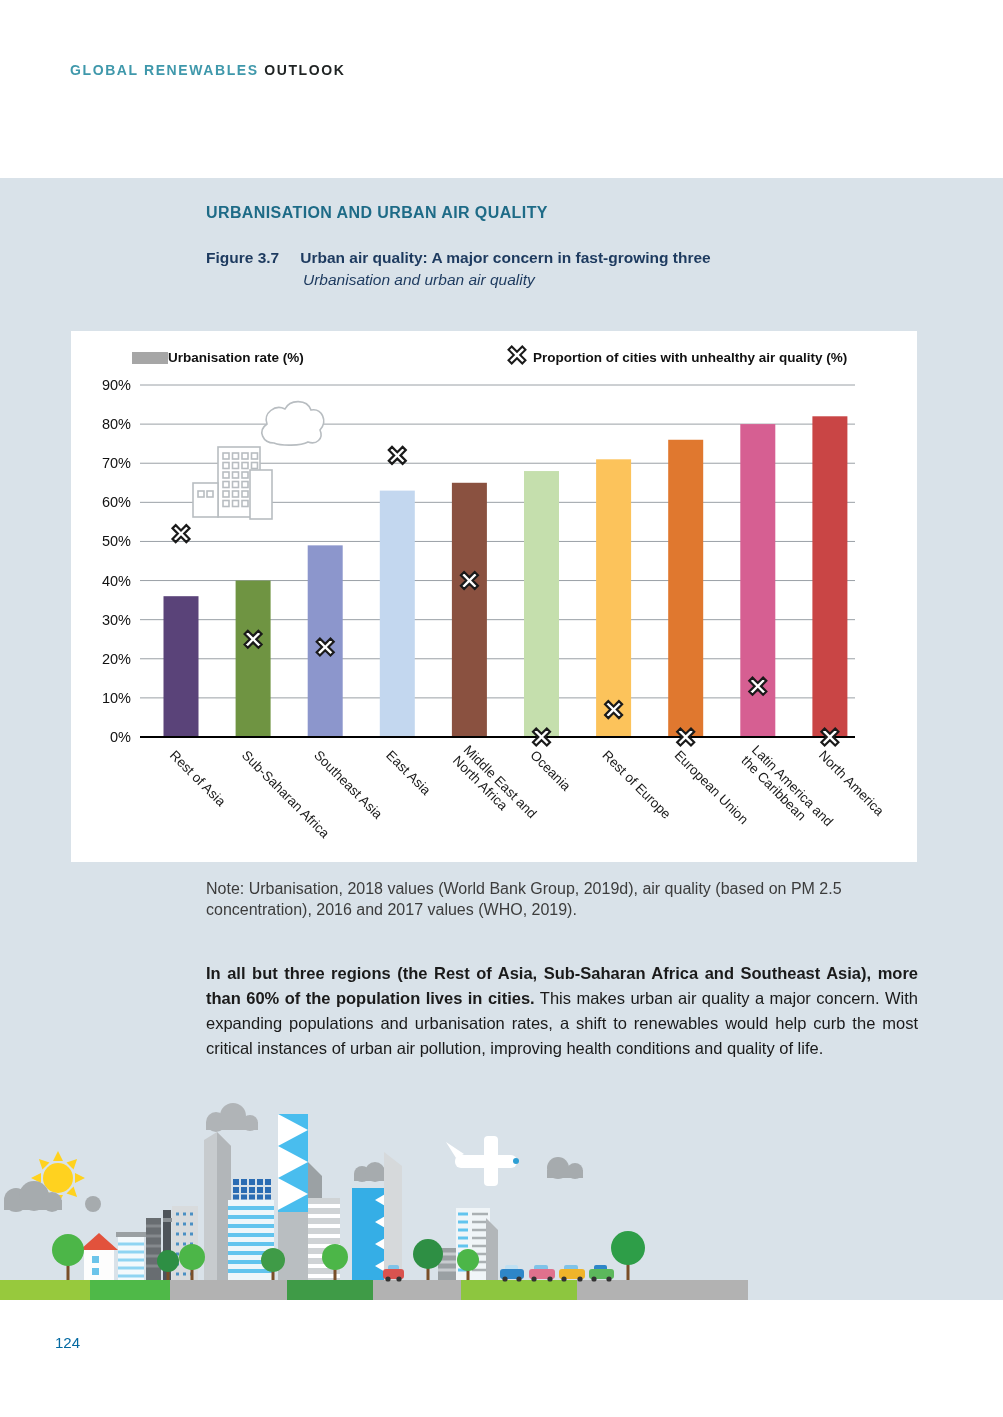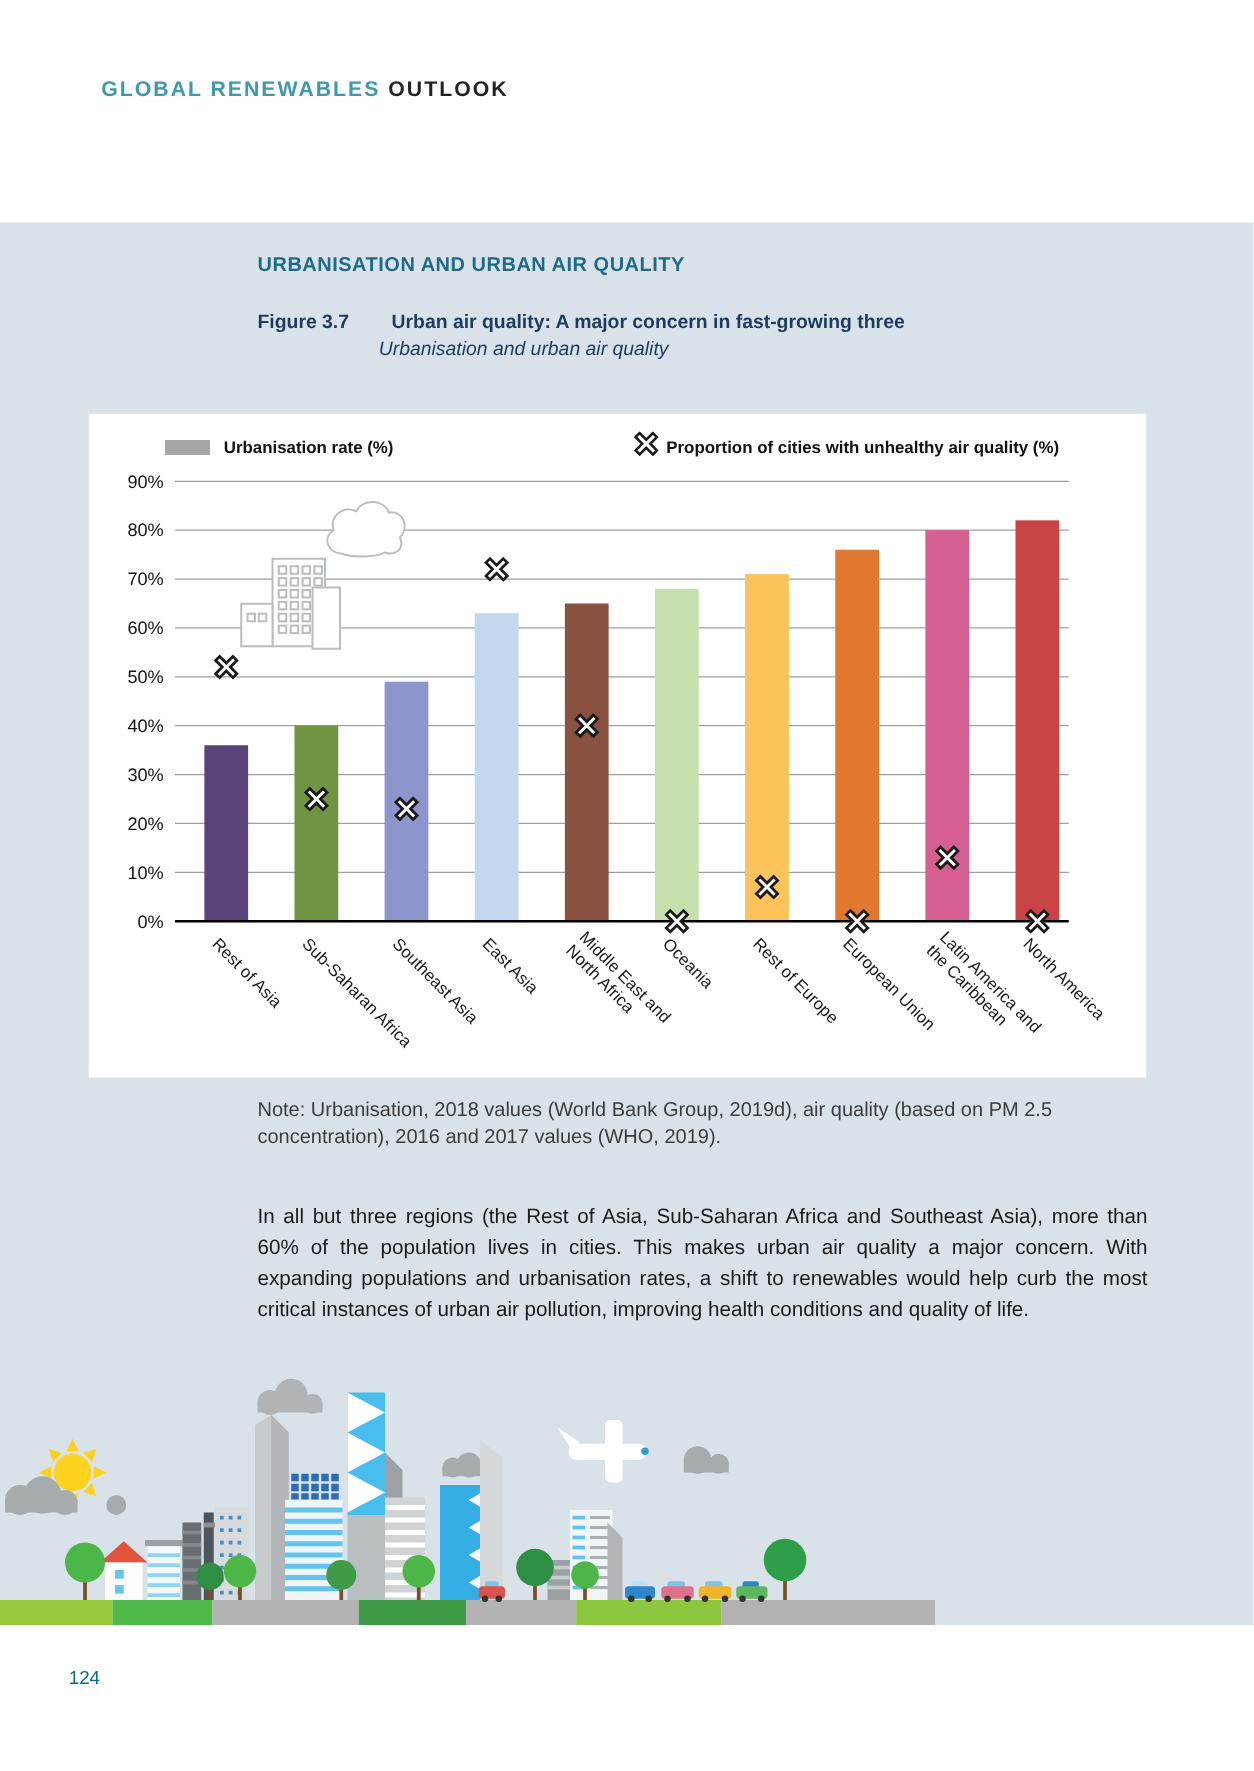--- a/index.html
+++ b/index.html
@@ -1,35 +1,35 @@
 <!DOCTYPE html>
 <html><head>
 <meta charset="utf-8">
 <style>
   html,body{margin:0;padding:0;background:#fff;}
   .page{position:relative;width:1003px;height:1417px;background:#ffffff;
         font-family:"Liberation Sans",sans-serif;overflow:hidden;margin:0 auto;}
-  .hdr{position:absolute;left:81px;top:62px;font-size:17px;font-weight:600;letter-spacing:1.6px;}
+  .hdr{position:absolute;left:70px;top:62px;font-size:14px;font-weight:600;letter-spacing:1.6px;}
   .hdr .teal{color:#3f98ab;}
   .hdr .dark{color:#1f2323;}
   .band{position:absolute;left:0;top:178px;width:1003px;height:1122px;background:#d9e2e9;}
   .kicker{position:absolute;left:206px;top:26px;font-size:16px;font-weight:bold;
           letter-spacing:.4px;color:#1e6b87;}
   .figline{position:absolute;left:206px;top:71px;font-size:15.5px;font-weight:bold;color:#1d3a5f;}
-  .figline .flabel{display:inline-block;margin-right:34px;text-align:right;}
+  .figline .flabel{display:inline-block;margin-right:21px;text-align:right;}
   .figsub{position:absolute;left:303px;top:93px;font-size:15.5px;font-style:italic;color:#1d3a5f;}
   .panel{position:absolute;left:71px;top:153px;width:846px;height:531px;background:#ffffff;}
-  .legend-left{position:absolute;left:33px;top:19px;display:flex;align-items:center;gap:11px;padding-left:28px;}
+  .legend-left{position:absolute;left:33px;top:19px;display:flex;align-items:center;padding-left:28px;}
   .legend-right{position:absolute;left:436px;top:14px;display:flex;align-items:flex-end;gap:6px;}
   .legend-swatch{width:36px;height:12px;background:#a6a6a6;}
   .legend-label{font-size:13.5px;font-weight:bold;color:#111;white-space:nowrap;}
   .note{position:absolute;left:206px;top:700px;width:714px;font-size:16px;line-height:21px;color:#3c3c3c;}
   .bodytext{position:absolute;left:206px;top:766px;width:712px;font-size:16.5px;line-height:25px;
             color:#1a1a1a;text-align:justify;}
-  .bodytext strong{font-weight:normal;margin-top:40px;}
+  .bodytext strong{font-weight:bold;margin-top:40px;}
   .cityscape{position:absolute;left:0;top:922px;width:1003px;height:200px;}
   .pagenum{position:absolute;left:55px;top:1334px;font-size:15px;color:#0369a1;}
 </style>
 </head>
 <body>
 
 <div class="page">
 
   <div class="hdr">
     <span class="teal">GLOBAL RENEWABLES</span>

